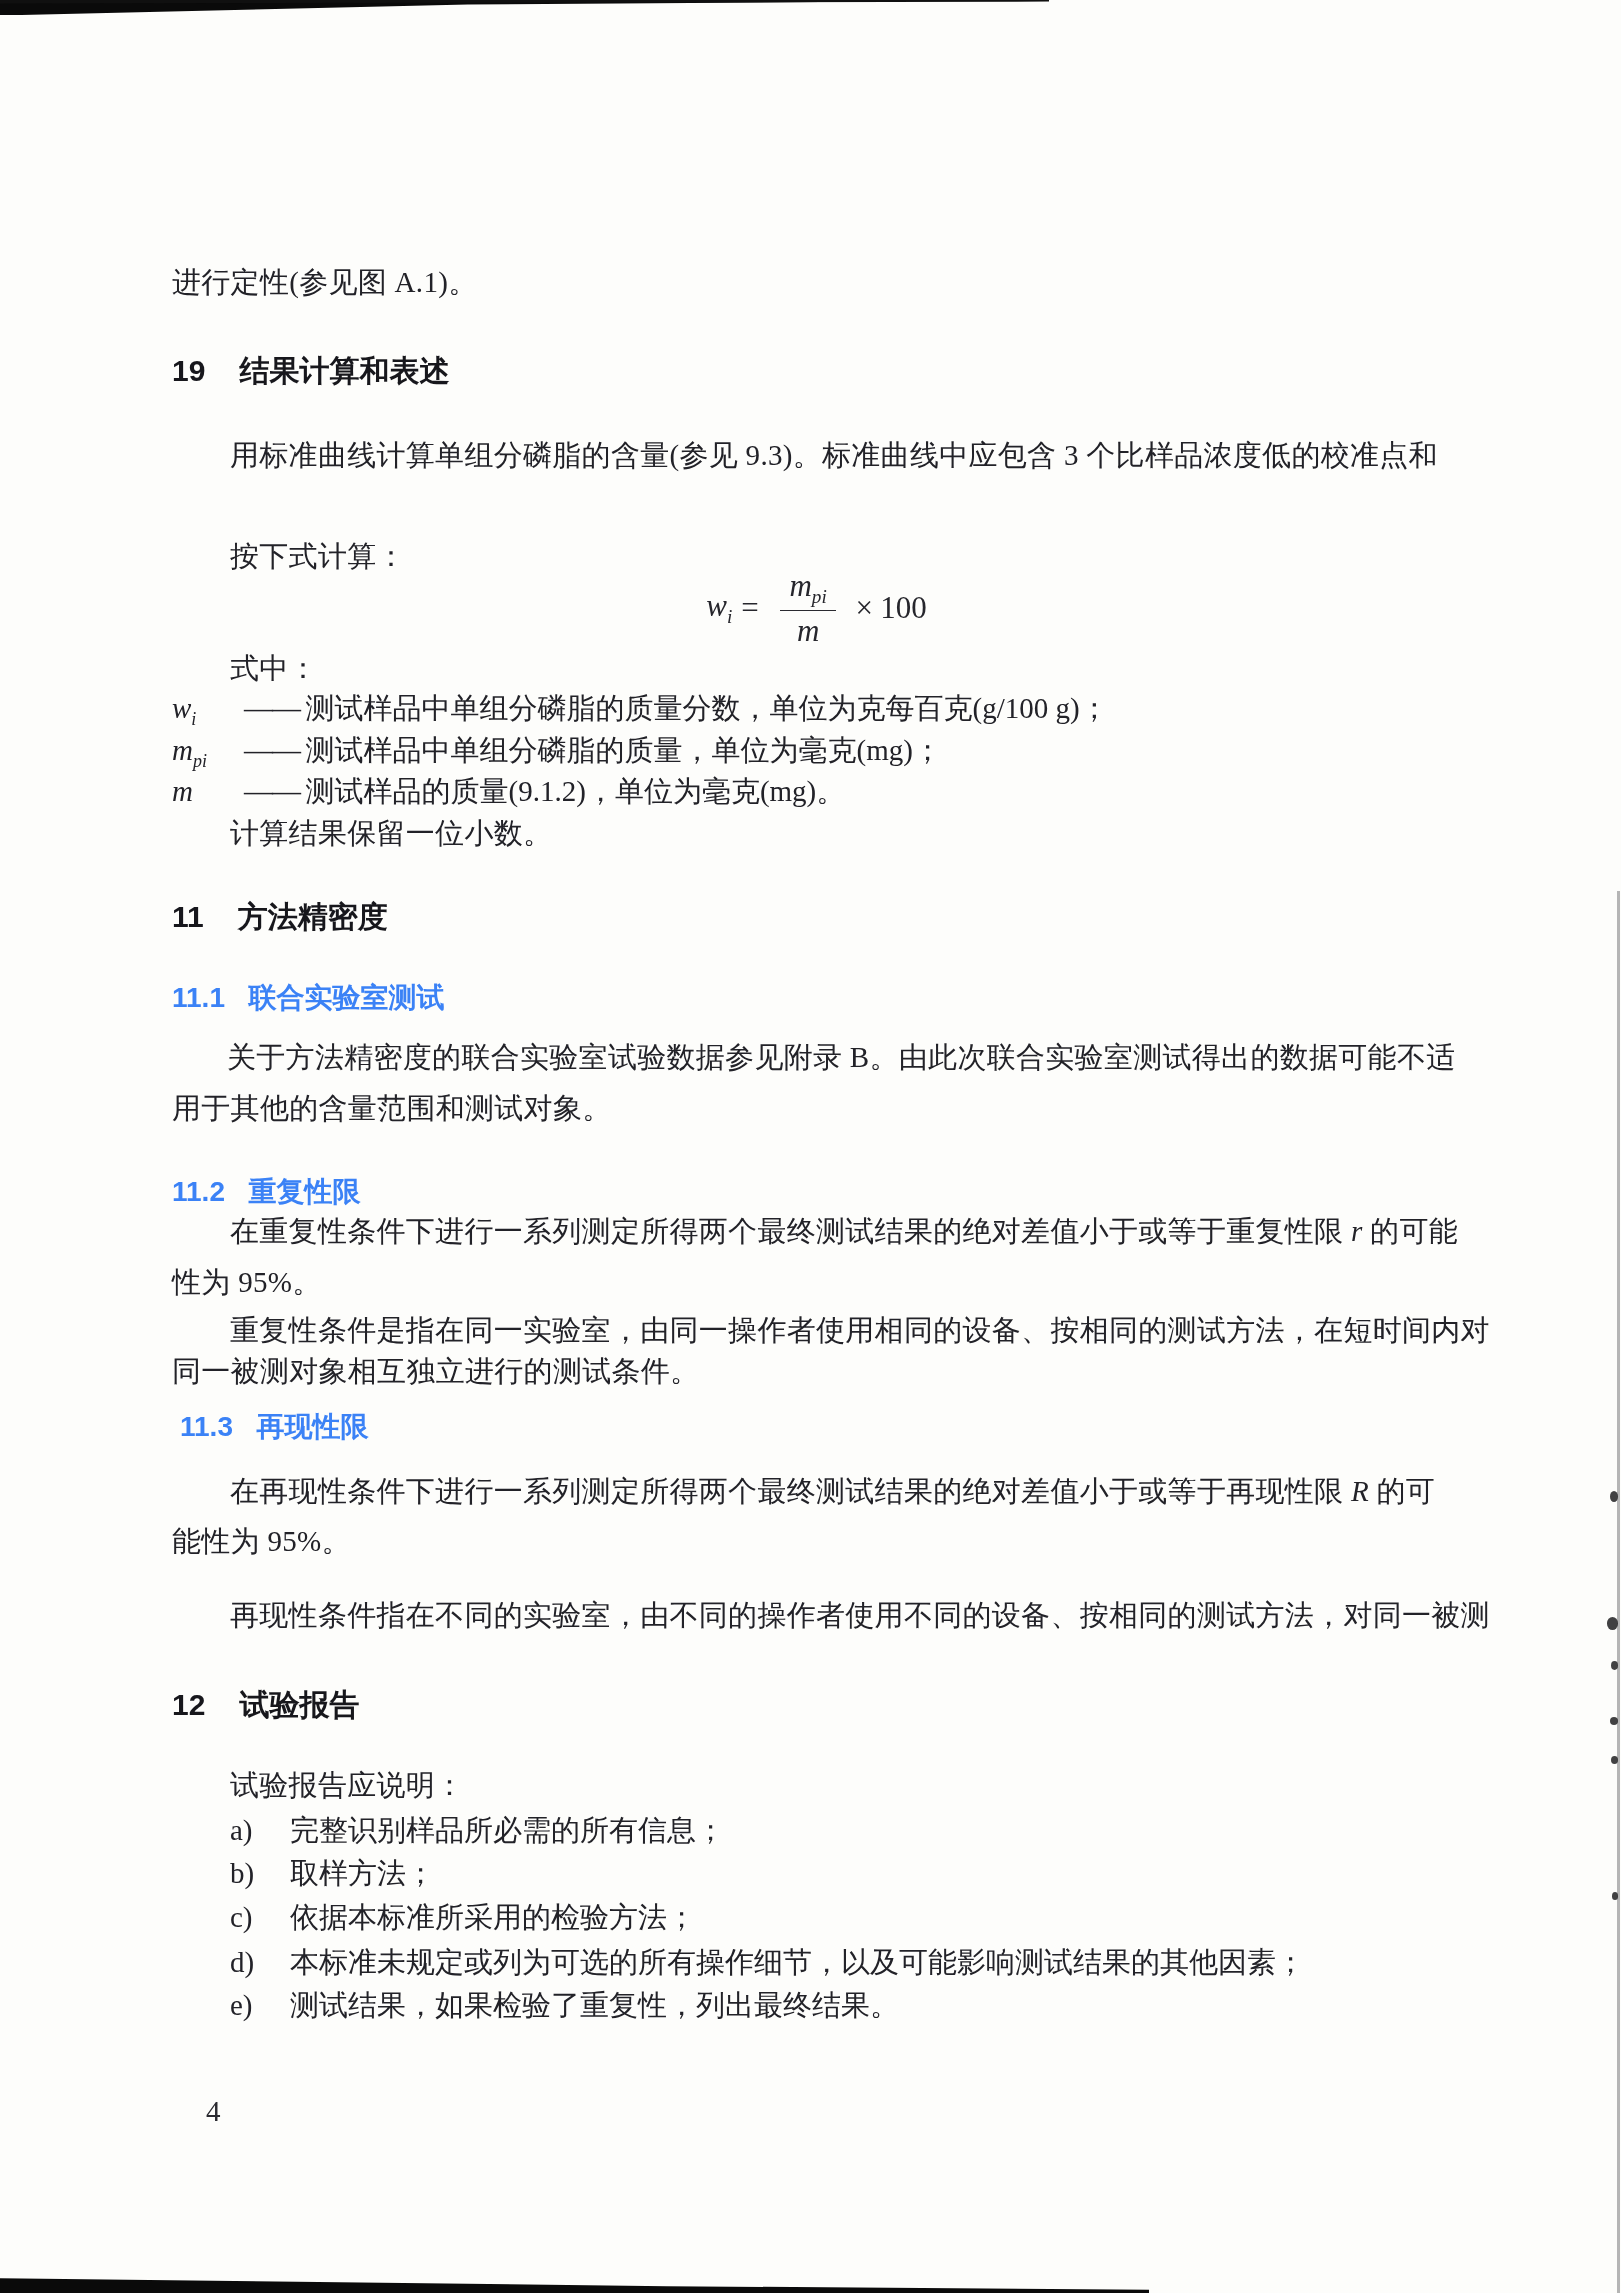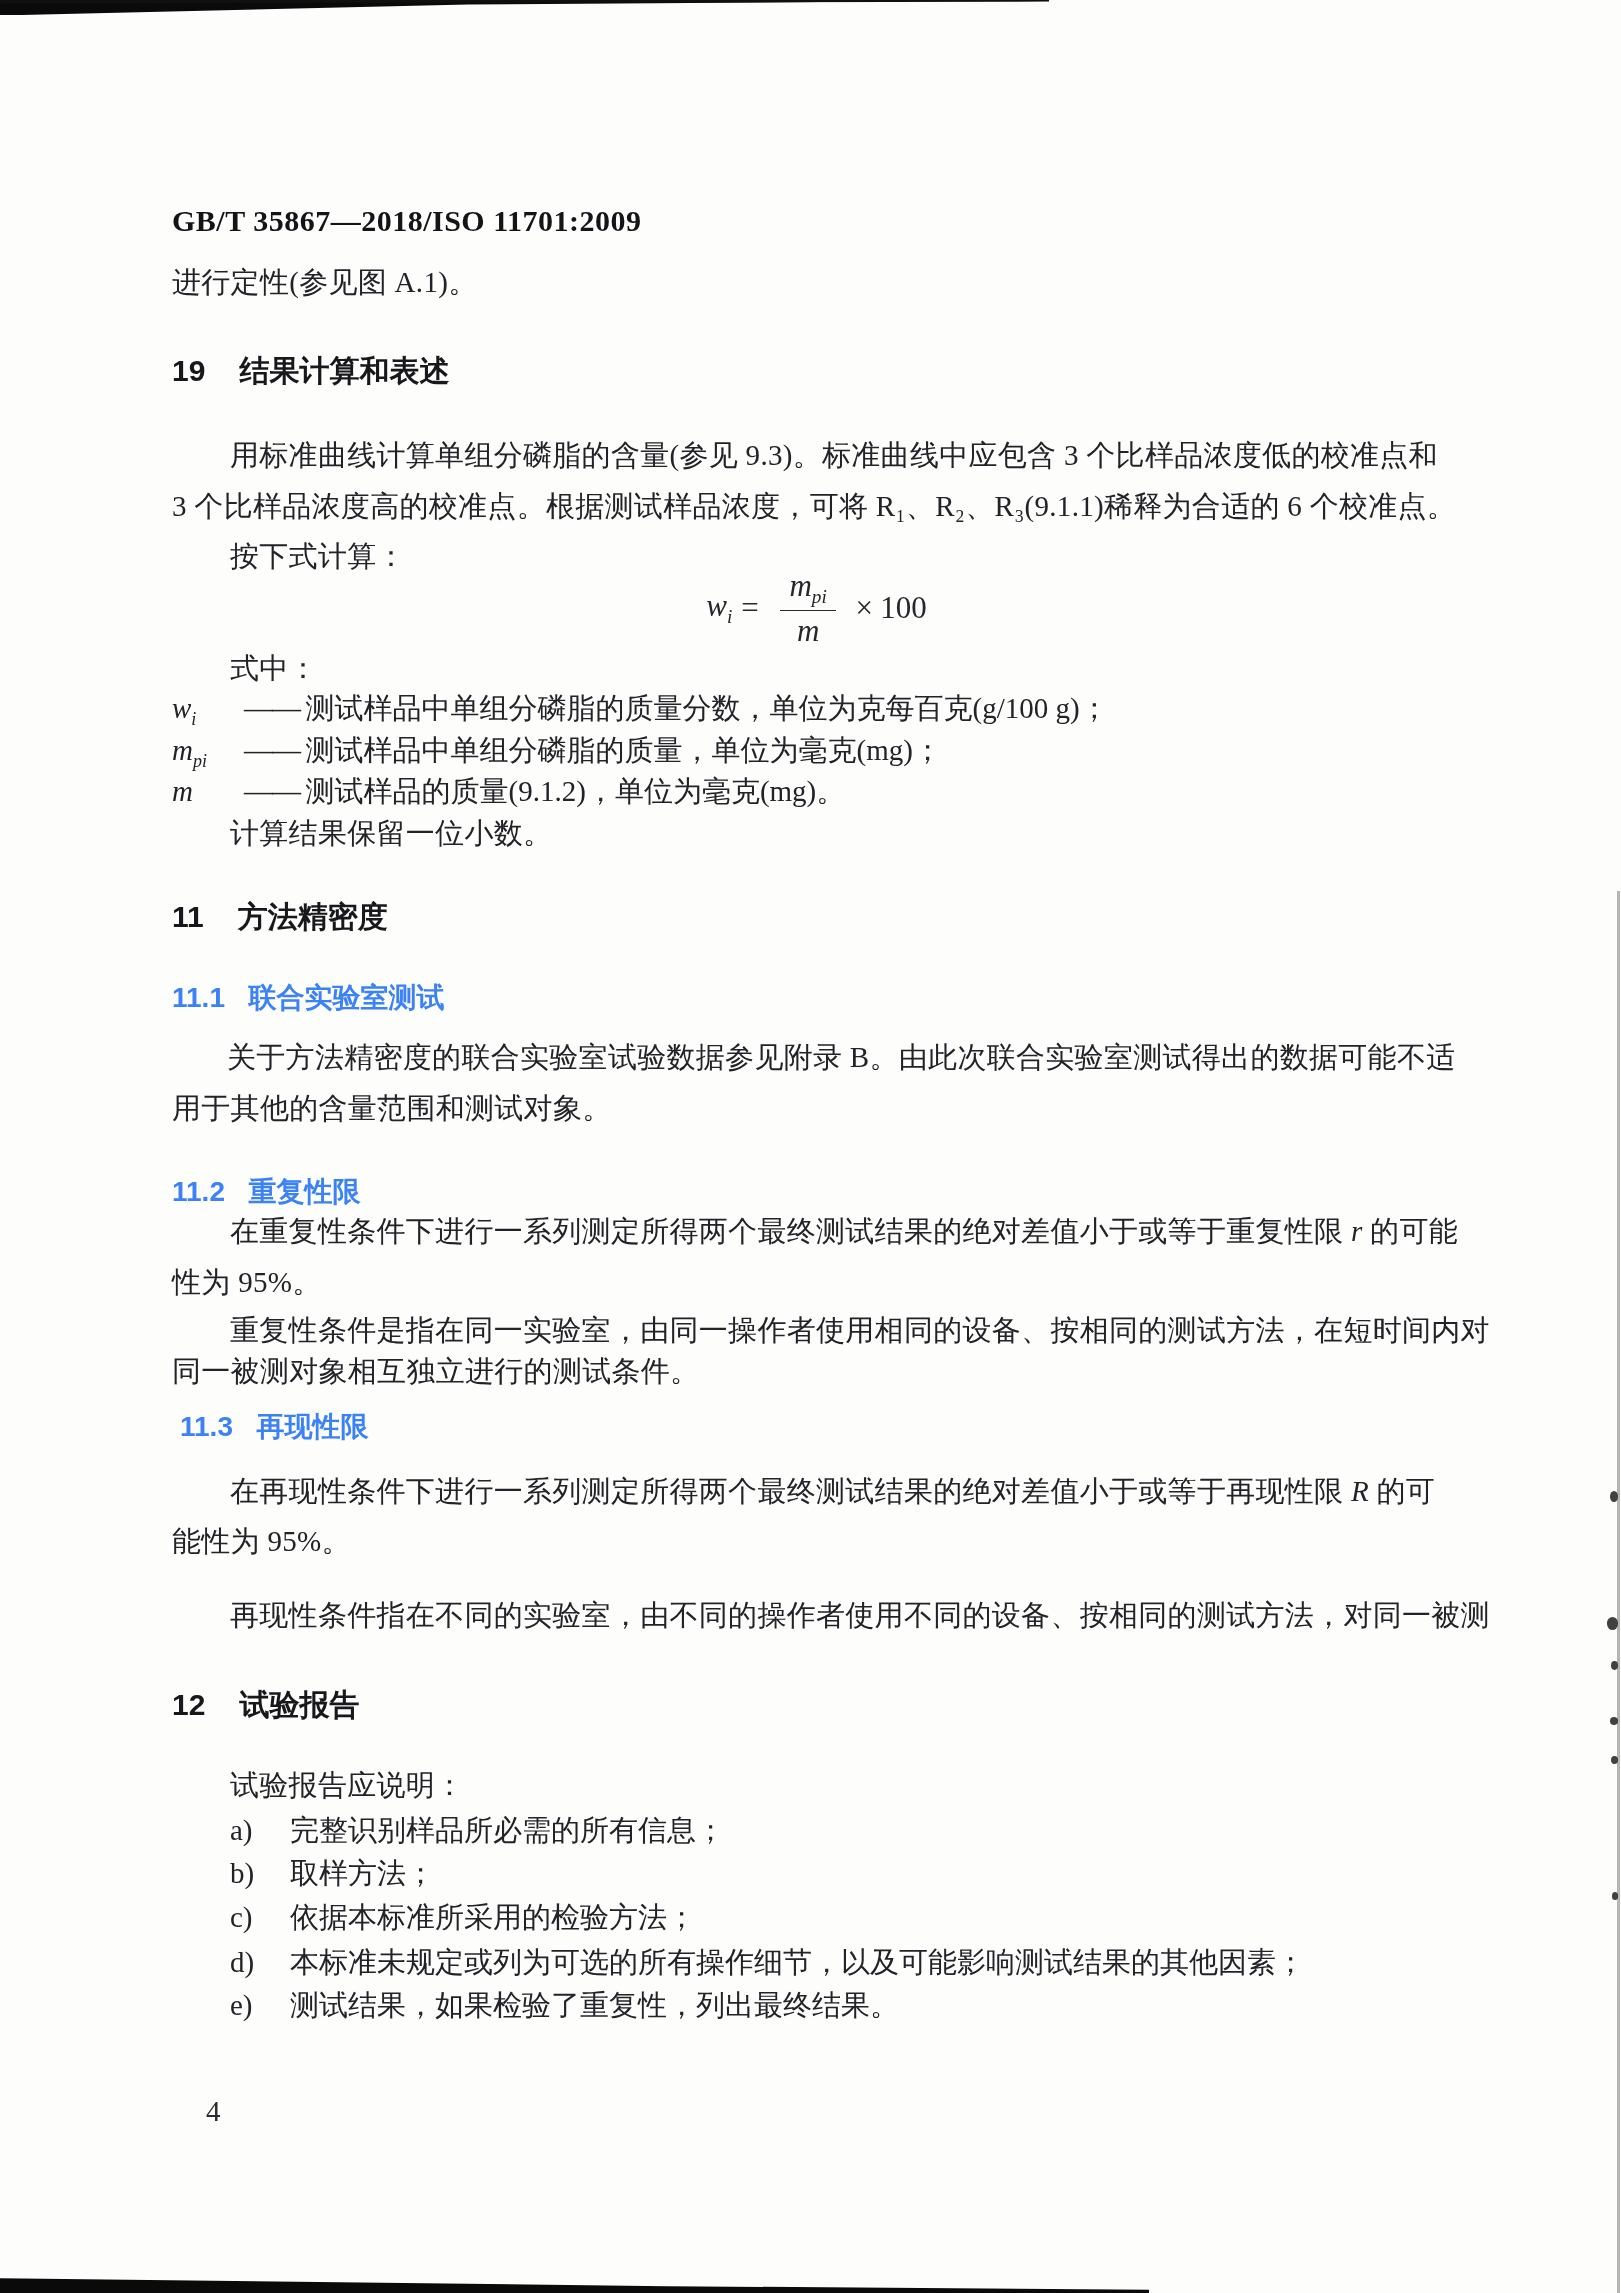--- a/index.html
+++ b/index.html
@@ -54,30 +54,28 @@
   <div class="abs art-top-line"></div>
   <div class="abs art-bottom"></div>
   <div class="abs art-right-line"></div>
   <div class="abs blob" style="left:1610px; top:1491px; width:8.1px;  height:11px;"></div>
   <div class="abs blob" style="left:1607px; top:1617px; width:11px; height:12.7px;"></div>
   <div class="abs blob" style="left:1611px; top:1661px; width:7.2px;  height:9px;"></div>
   <div class="abs blob" style="left:1610px; top:1717px; width:8.1px;  height:8.1px;"></div>
   <div class="abs blob" style="left:1611px; top:1756px; width:7.2px;  height:8.1px;"></div>
   <div class="abs blob" style="left:1612px; top:1892px; width:6.3px;  height:8.1px;"></div>
 
-  <div class="abs doc-header" style="left:172px; top:204px;">GB/T 35867—2018/ISO 11701:2009</div>
 
   <div class="abs body-line" style="left:172px; top:264px;">进行定性(参见图 A.1)。</div>
 
   <div class="abs h1" style="left:172px; top:351px;">
     <span class="h-num">19</span><span class="h-title">结果计算和表述</span>
   </div>
 
   <div class="abs body-line indent" style="left:172px; top:437px;">用标准曲线计算单组分磷脂的含量(参见 9.3)。标准曲线中应包含 3 个比样品浓度低的校准点和</div>
-  <div class="abs body-line" style="left:172px; top:488px;">3 个比样品浓度高的校准点。根据测试样品浓度，可将 R₁、R₂、R₃(9.1.1)稀释为合适的 6 个校准点。</div>
   <div class="abs body-line indent" style="left:172px; top:538px;">按下式计算：</div>
 
   <div class="abs formula-row">
     <span class="var"><span>w</span><sub>i</sub></span>
     <span class="eq">=</span>
     <span class="frac">
       <span class="num var"><span>m</span><sub>pi</sub></span>
       <span class="den var">m</span>
     </span>
     <span class="times">×</span>

